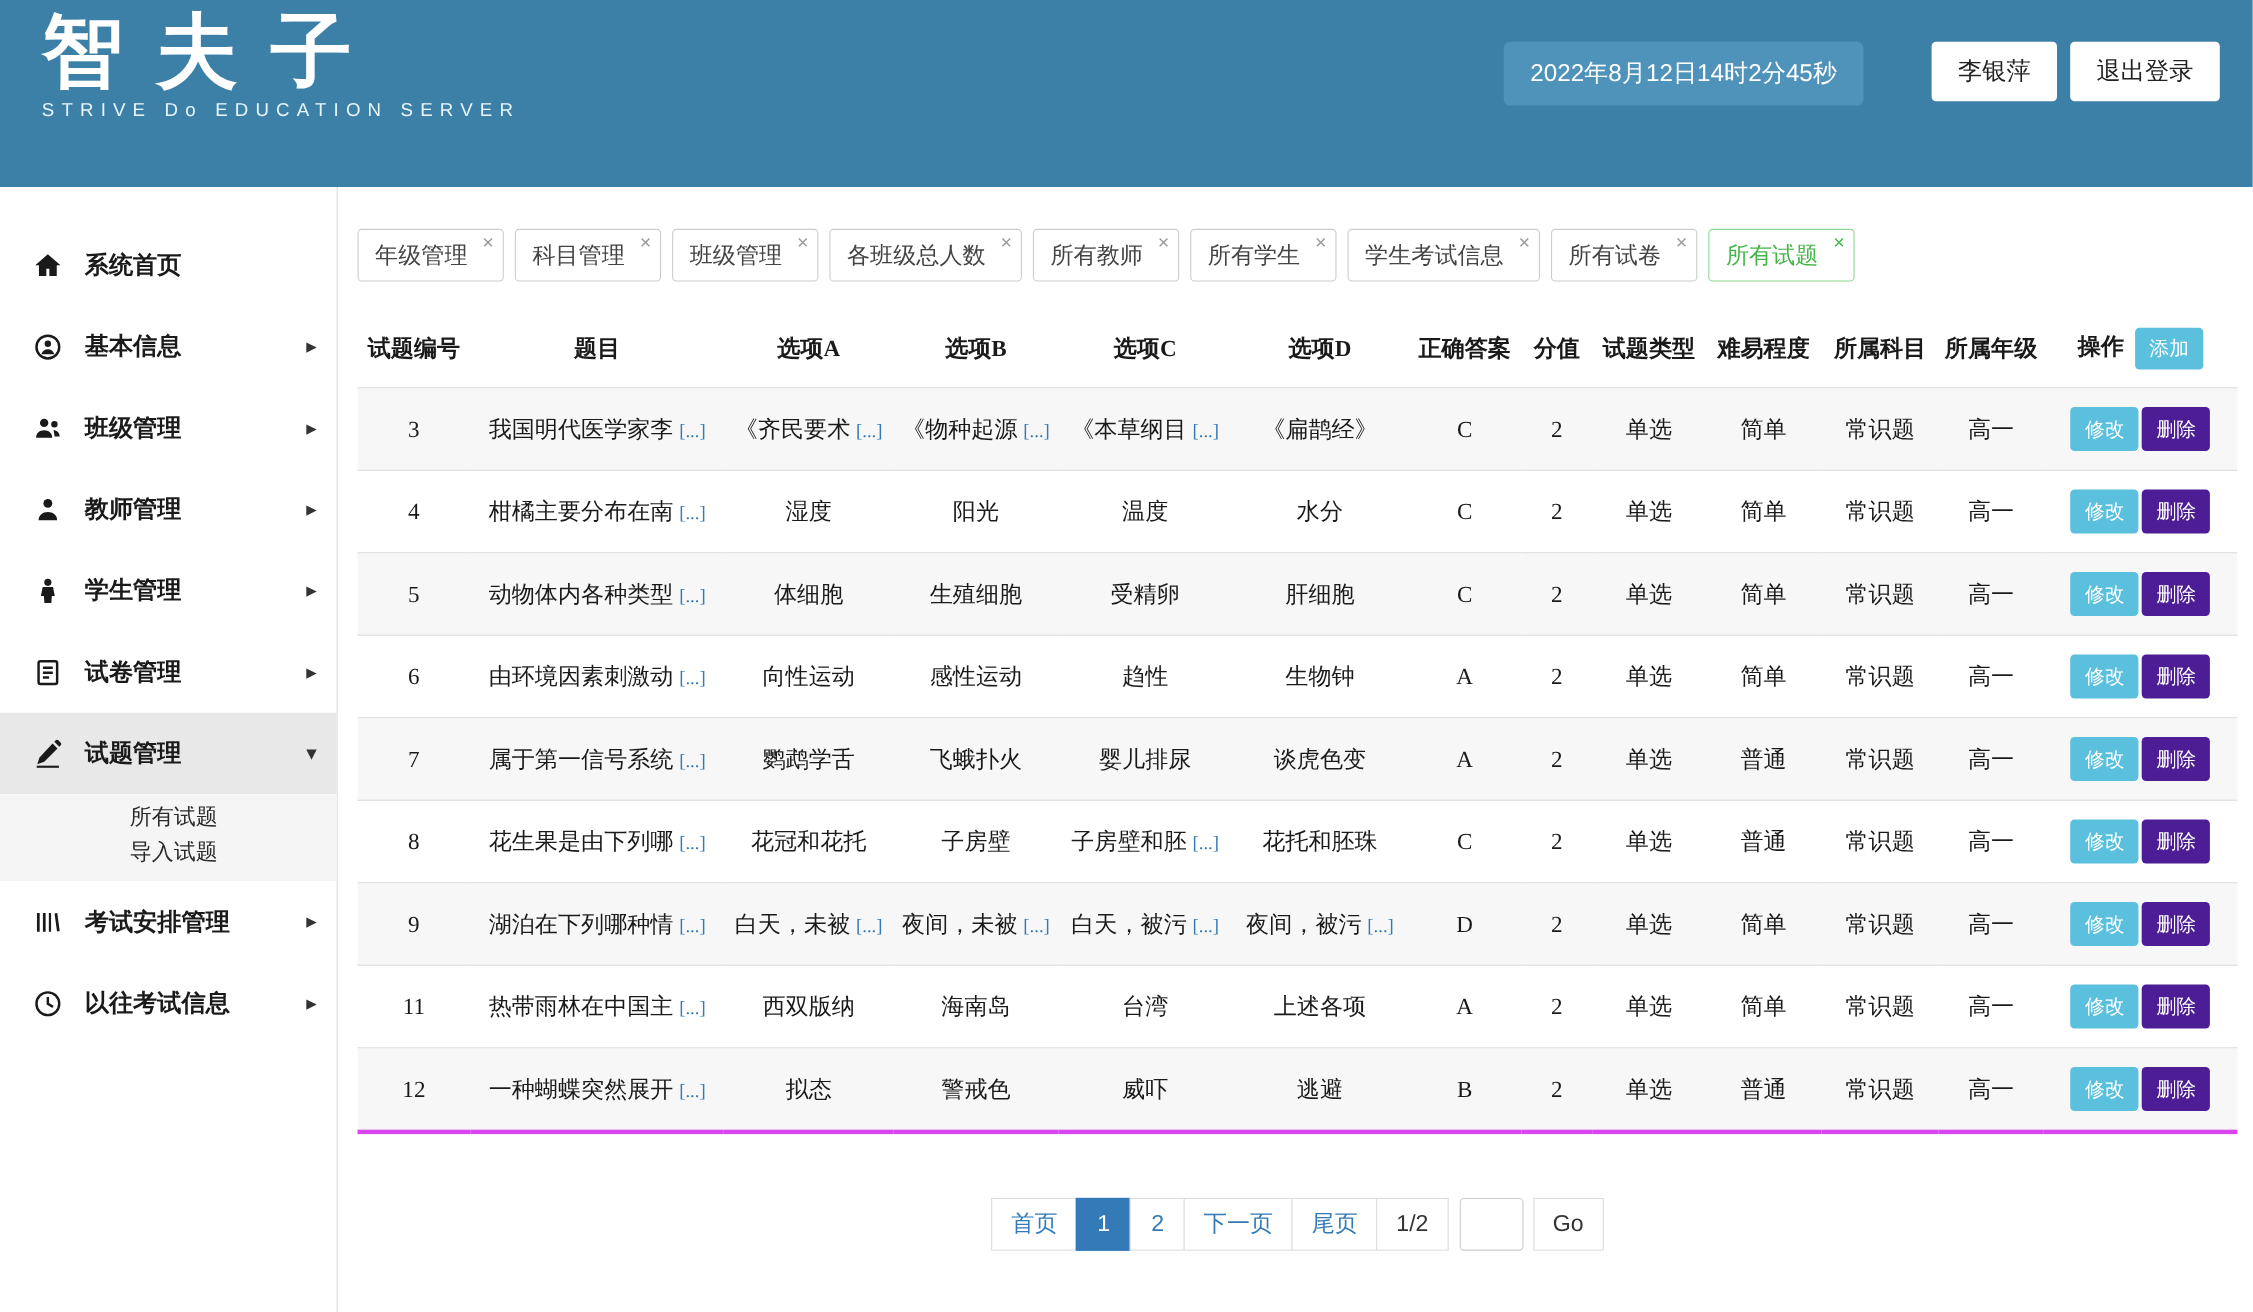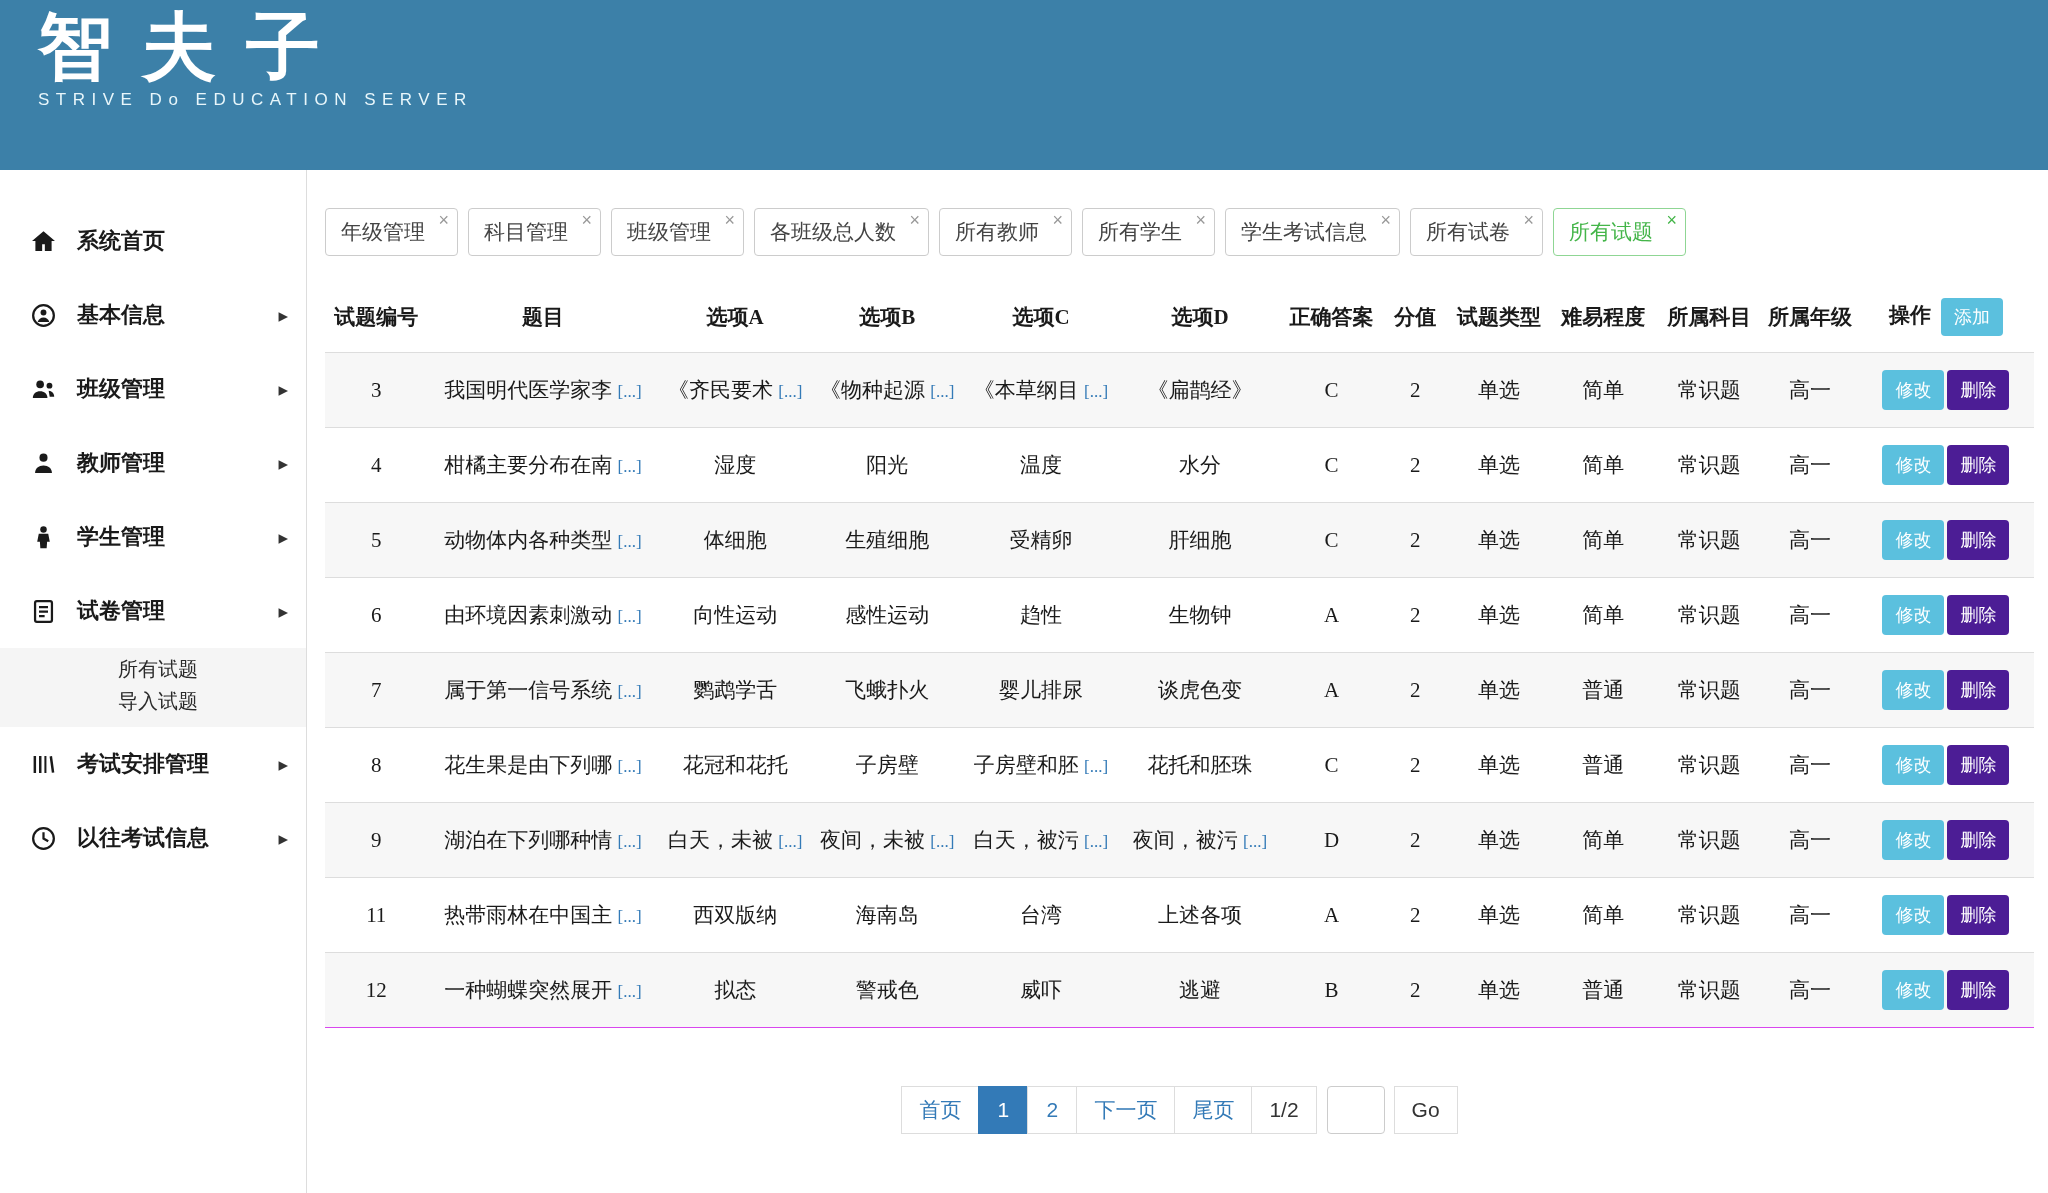--- a/index.html
+++ b/index.html
@@ -38,21 +38,21 @@
   .tab.active { color: #44b549; border-color: #8fd694; }
   .tab-close { position: absolute; top: 2px; right: 8px; font-size: 18px; color: #999; line-height: 1; cursor: pointer; }
   .tab.active .tab-close { color: #44b549; }
 
   
   table.qtable { width: 100%; border-collapse: collapse; margin-top: 26px; font-size: 21px; table-layout: fixed; font-family: Liberation Serif, serif; }
   .qtable th { font-weight: bold; padding: 16px 4px; text-align: center; white-space: nowrap; }
   .qtable td { padding: 17px 4px; text-align: center; border-top: 1px solid #ddd; vertical-align: middle; }
   .qtable tbody tr:nth-child(odd) { background: #f7f7f7; }
   .qtable tbody tr:nth-child(even) { background: #fff; }
-  .qtable tbody tr:last-child td { border-bottom: 1px solid #d946ef; }
+  .qtable tbody tr:last-child td { border-bottom: 4px solid #d946ef; }
   .more { color: #337ab7; font-size: 17px; cursor: pointer; white-space: nowrap; }
   .btn-add { background: #5bc0de; color: #fff; border: none; border-radius: 4px; font-size: 18px; padding: 7px 13px; margin-left: 10px; cursor: pointer; font-family: inherit; vertical-align: middle; }
   .btn-edit, .btn-del { color: #fff; border: none; border-radius: 4px; font-size: 18px; padding: 8px 13px; cursor: pointer; font-family: inherit; white-space: nowrap; }
   .btn-edit { background: #5bc0de; margin-right: 3px; }
   .btn-del { background: #4c1d95; }
 
   
   .pagination { display: flex; justify-content: center; align-items: center; margin-top: 58px; }
   .pg-item { display: inline-block; min-width: 50px; height: 48px; line-height: 46px; padding: 0 17px; border: 1px solid #ddd; background: #fff; color: #337ab7; font-size: 21px; text-align: center; margin-left: -1px; cursor: pointer; text-decoration: none; white-space: nowrap; }
   .pagination > .pg-item:first-child { margin-left: 0; }
@@ -62,20 +62,25 @@
   .pg-go { color: #333; }
 </style>
 </head>
 <body>
 
 <div class="header">
   <div class="logo">
     <div class="logo-title">智夫子</div>
     <div class="logo-sub">STRIVE Do EDUCATION SERVER</div>
   </div>
+  <div class="header-right">
+    <div class="datetime-badge">2022年8月12日14时2分45秒</div>
+    <button class="hbtn">李银萍</button>
+    <button class="hbtn">退出登录</button>
+  </div>
 </div>
 
 <div class="bodywrap">
   <aside class="sidebar" id="sidebar">
       <div class="side-item">
         <span class="sicon">
           <svg viewBox="0 0 24 24" fill="currentColor">
             <path d="M12 2.8 1.8 11.6h3v8.8h6v-5.9h2.4v5.9h6v-8.8h3z"></path>
           </svg>
         </span>
@@ -126,20 +131,31 @@
       </div>
       <div class="side-item">
         <span class="sicon">
           <svg viewBox="0 0 24 24" fill="none" stroke="currentColor" stroke-width="2">
             <rect x="4.5" y="2.8" width="15" height="18.4" rx="1.6"></rect>
             <path d="M8 8h8M8 12h8M8 16h5"></path>
           </svg>
         </span>
         <span class="slabel">试卷管理</span>
         <span class="sarrow">▸</span>
+      </div>
+      <div class="side-item active">
+        <span class="sicon">
+          <svg viewBox="0 0 24 24" fill="currentColor">
+            <path d="M3.5 20.2l1.6-5.3L15.8 3.5l4 4L9.1 18.2l-5.6 2z"></path>
+            <path d="M17.2 2.1l4 4 1.2-1.2c.6-.6.6-1.5 0-2.1l-1.9-1.9c-.6-.6-1.5-.6-2.1 0z"></path>
+            <rect x="3" y="21.4" width="18" height="1.7"></rect>
+          </svg>
+        </span>
+        <span class="slabel">试题管理</span>
+        <span class="sarrow">▾</span>
       </div>
       <div class="side-sub">
         <div class="side-sub-item">所有试题</div>
         <div class="side-sub-item">导入试题</div>
       </div>
       <div class="side-item">
         <span class="sicon">
           <svg viewBox="0 0 24 24" fill="currentColor">
             <path d="M3.2 4.5h2.2v15H3.2zM8 4.5h2.2v15H8zM12.8 4.5h1.8v15h-1.8zM17.4 4.8l2.2-.4 2 14.6-2.2.4z"></path>
           </svg>

